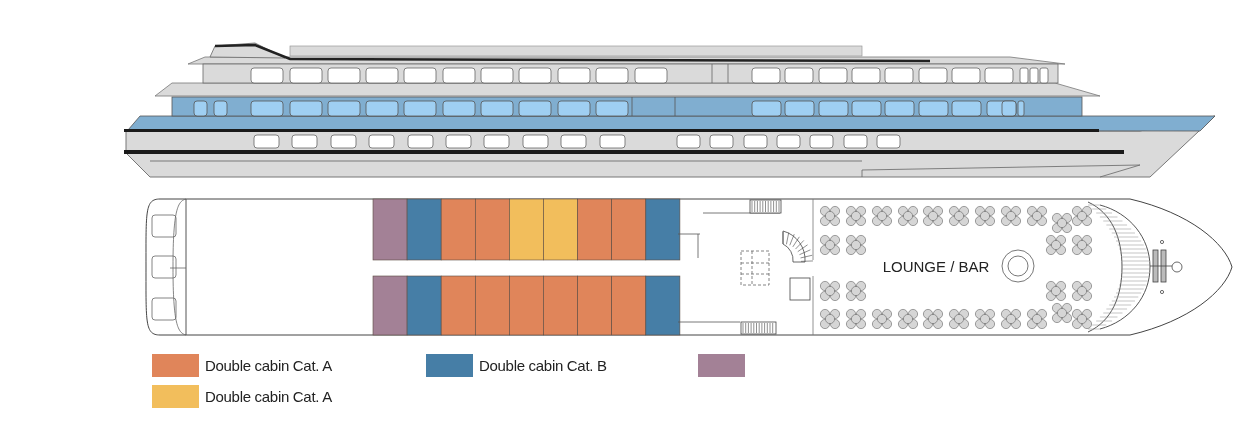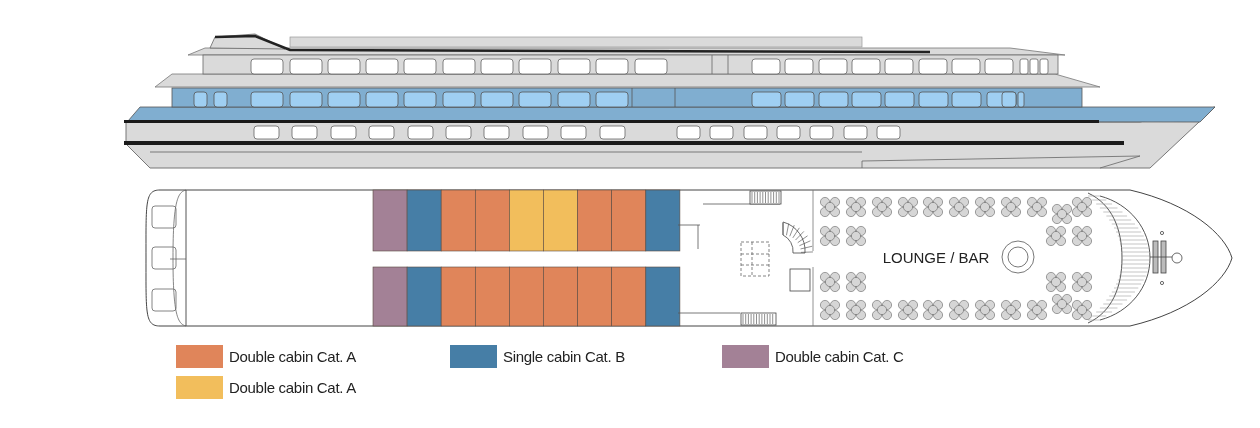--- a/index.html
+++ b/index.html
@@ -1,19 +1,19 @@
 <!DOCTYPE html>
 <html><head>
 <meta charset="utf-8">
 <style>
   html, body { margin: 0; padding: 0; background: #ffffff; }
   body { width: 1260px; height: 428px; position: relative; overflow: hidden;
          font-family: "Liberation Sans", sans-serif; }
-  #stage { position: absolute; left: 0; top: 4px; width: 1260px; height: 312px; }
-  .legend-item { position: absolute; display: flex; align-items: center; margin-left: 24px; }
+  #stage { position: absolute; left: 0; top: 13px; width: 1260px; height: 312px; }
+  .legend-item { position: absolute; display: flex; align-items: center; }
   .legend-swatch { width: 47px; height: 23px; display: inline-block; }
   .legend-label { font-family: "Liberation Sans", sans-serif; font-size: 15px; color: #222;
                   margin-left: 6px; letter-spacing: -0.3px; }
   .lounge-label { font-family: "Liberation Sans", sans-serif; font-size: 15px; fill: #222; }
 </style>
 </head>
 <body>
 
 <div id="stage">
   <svg id="ship-svg" width="1260" height="428" viewBox="0 0 1260 428">
@@ -466,23 +466,22 @@
     </g>
   </svg>
 
   
   <div class="legend-item" style="left:152px; top:341px;">
     <span class="legend-swatch" id="sw0" style="background: rgb(224, 133, 90);"></span>
     <span class="legend-label">Double cabin Cat. A</span>
   </div>
   <div class="legend-item" style="left:426px; top:341px;">
     <span class="legend-swatch" id="sw1" style="background: rgb(70, 126, 166);"></span>
-    <span class="legend-label">Single cabin Cat. B</span>
+    <span class="legend-label">Double cabin Cat. B</span>
   </div>
   <div class="legend-item" style="left:698px; top:341px;">
     <span class="legend-swatch" id="sw2" style="background: rgb(163, 129, 150);"></span>
-    <span class="legend-label">Double cabin Cat. C</span>
   </div>
   <div class="legend-item" style="left:152px; top:372px;">
     <span class="legend-swatch" id="sw3" style="background: rgb(242, 190, 92);"></span>
     <span class="legend-label">Double cabin Cat. A</span>
   </div>
 </div>
 
 </body></html>

